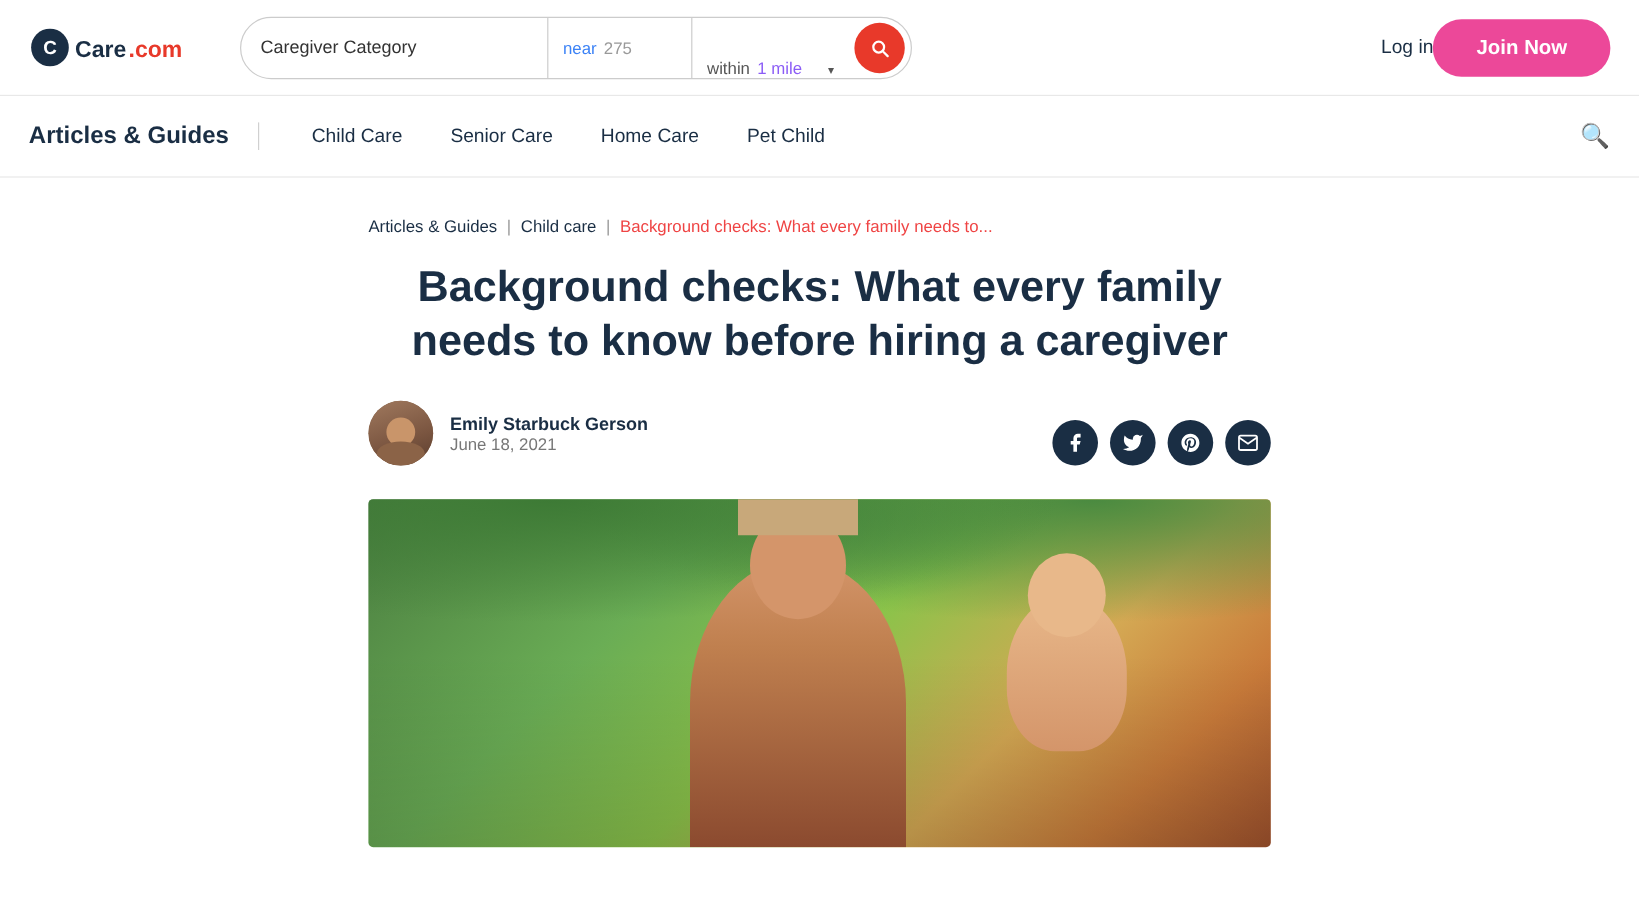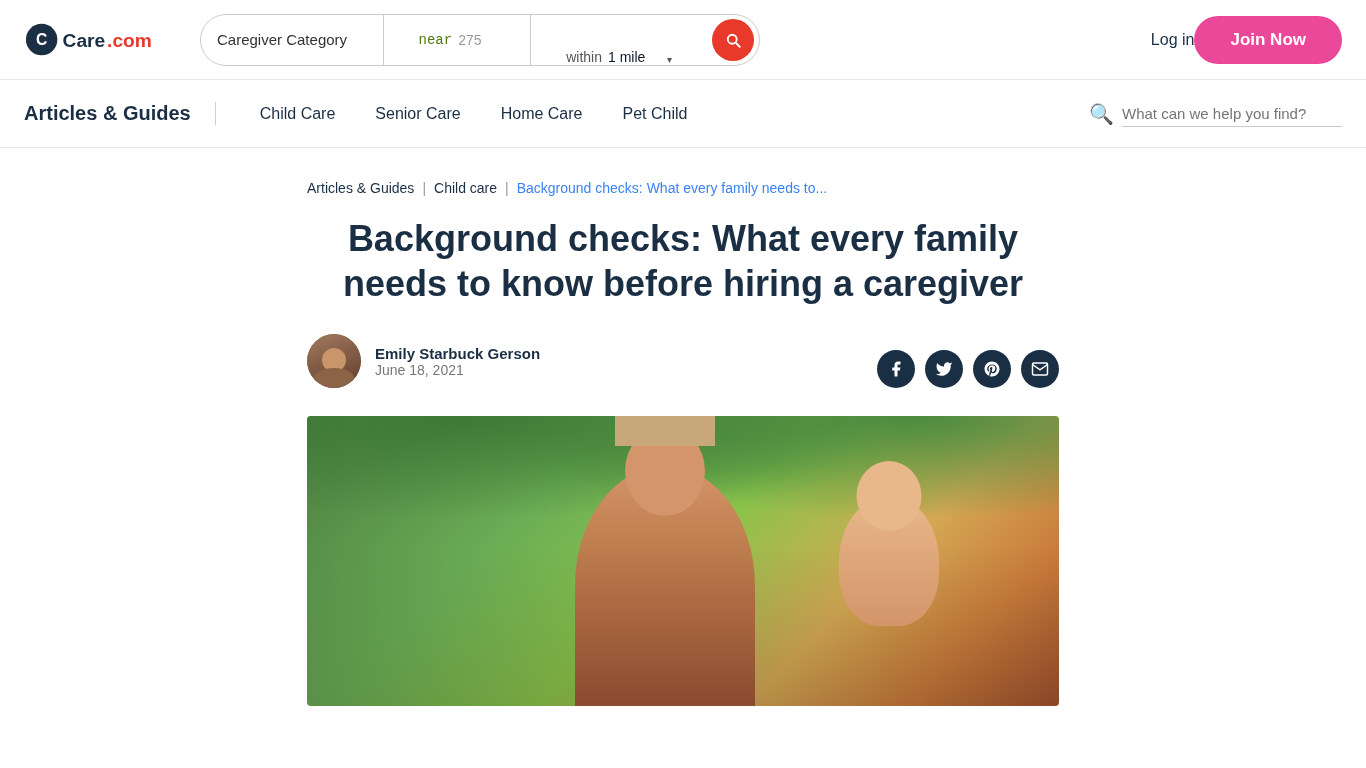--- a/index.html
+++ b/index.html
@@ -28,21 +28,20 @@
       display: flex;
       align-items: center;
       border: 1.5px solid #ccc;
       border-radius: 32px;
       background: #fff;
       padding: 0;
       overflow: hidden;
       flex: 1;
       max-width: 560px;
       height: 52px;
-      gap: 23px;
     }
     .search-category {
       display: flex;
       align-items: center;
       padding: 0 16px;
       border-right: 1.5px solid #ccc;
       height: 100%;
       flex: 1;
       cursor: pointer;
     }
@@ -60,22 +59,21 @@
       display: flex;
       align-items: center;
       padding: 0 12px;
       border-right: 1.5px solid #ccc;
       height: 100%;
       gap: 6px;
       min-width: 120px;
     }
     .near-label {
       font-size: 14px;
-      color: #4d7c0f;
-      font-family: Liberation Mono, monospace;
+      color: #3b82f6;
     }
     .near-input {
       border: none;
       outline: none;
       font-size: 14px;
       color: #999;
       width: 60px;
       background: transparent;
     }
     .search-within {
@@ -86,21 +84,21 @@
       gap: 6px;
     }
     .within-label {
       font-size: 14px;
       color: #555;
     }
     .within-select {
       border: none;
       outline: none;
       font-size: 14px;
-      color: #0f172a;
+      color: #8b5cf6;
       background: transparent;
       cursor: pointer;
       appearance: none;
     }
     .chevron-icon {
       font-size: 10px;
       color: #555;
     }
     .search-btn {
       background: #e8392a;
@@ -215,21 +213,21 @@
     }
     .breadcrumb-item {
       color: #1a2e44;
       text-decoration: none;
       cursor: pointer;
     }
     .breadcrumb-sep {
       color: #999;
     }
     .breadcrumb-current {
-      color: #3b82f6;
+      color: #ef4444;
       font-size: 14px;
     }
 
     
     .article-title {
       font-size: 36px;
       font-weight: 800;
       color: #1a2e44;
       line-height: 1.25;
       margin-bottom: 28px;
@@ -457,21 +455,20 @@
 <nav class="secondary-nav">
   <div class="articles-title">Articles &amp; Guides</div>
   <div class="nav-links">
     <a class="nav-link">Child Care</a>
     <a class="nav-link">Senior Care</a>
     <a class="nav-link">Home Care</a>
     <a class="nav-link">Pet Child</a>
   </div>
   <div class="sec-search">
     <span class="sec-search-icon">🔍</span>
-    <input class="sec-search-input" type="text" placeholder="What can we help you find?" style="">
   </div>
 </nav>
 
 <div class="article-area">
 
   <div class="breadcrumb">
     <a class="breadcrumb-item">Articles &amp; Guides</a>
     <span class="breadcrumb-sep">|</span>
     <a class="breadcrumb-item">Child care</a>
     <span class="breadcrumb-sep">|</span>

